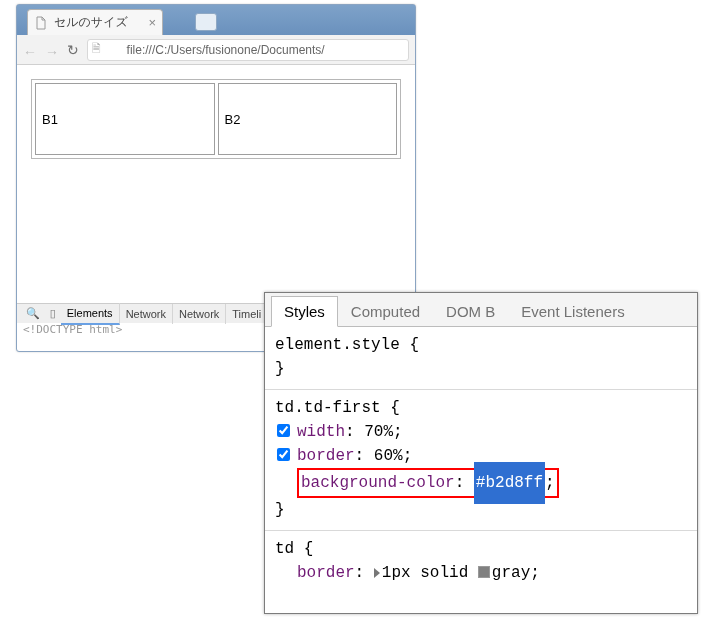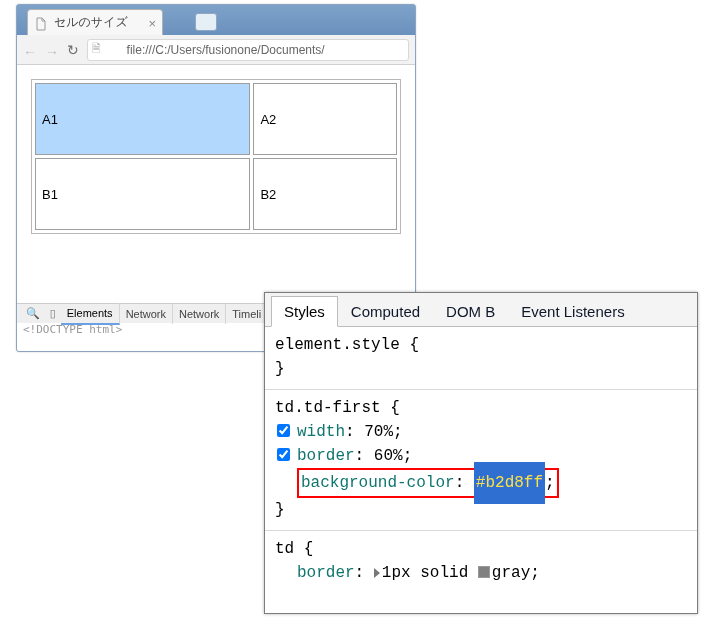--- a/index.html
+++ b/index.html
@@ -8,21 +8,21 @@
   
   .browser {
     position: absolute; left: 16px; top: 4px; width: 400px; height: 348px;
     border: 1px solid #8aa4c2; border-radius: 3px; background: #fff;
     box-shadow: 0 0 2px rgba(0,0,0,.2);
   }
   .tabstrip { height: 30px; background: linear-gradient(#7ea2c9, #6a91bd); position: relative; }
   .tab {
     position: absolute; left: 10px; top: 4px; height: 26px; width: 136px;
     background: #f7f7f7; border: 1px solid #b2b2b2; border-bottom: none;
-    border-radius: 4px 4px 0 0; display: flex; align-items: flex-end; padding: 4px 6px;
+    border-radius: 4px 4px 0 0; display: flex; align-items: center; padding: 4px 6px;
     font-size: 12px; color: #444;
   }
   .tab .page-icon { width: 14px; height: 14px; margin-right: 6px; display:inline-flex; }
   .tab .close { margin-left: auto; font-size: 13px; color: #888; cursor: pointer; }
   .newtab { position: absolute; left: 178px; top: 8px; width: 22px; height: 18px;
     background: #e6eef6; border:1px solid #8ea8c4; border-radius: 3px; }
   .toolbar {
     height: 30px; background: #f2f2f2; border-bottom: 1px solid #d0d0d0;
     display: flex; align-items: center; padding: 0 6px; gap: 8px; font-size: 14px; color:#9a9a9a;
   }
@@ -60,44 +60,44 @@
   .styles-panel {
     position:absolute; left:264px; top:292px; width:434px; height:322px;
     background:#f4f4f4; border:1px solid #7c7c7c; box-shadow:0 0 3px rgba(0,0,0,.3);
     font-family: Consolas, "Courier New", monospace; overflow:hidden;
   }
   .styles-tabs {
     height:34px; background:#f4f4f4; border-bottom:1px solid #bcbcbc;
     display:flex; align-items:flex-end; padding:0 6px; gap:0; font-family: "Segoe UI", Arial, sans-serif;
   }
   .styles-tabs .stab {
-    padding:6px 12px; font-size:15px; color:#0f172a; border:1px solid transparent; cursor:pointer;
+    padding:6px 12px; font-size:15px; color:#737373; border:1px solid transparent; cursor:pointer;
     position:relative; top:1px;
   }
   .styles-tabs .stab.active {
     background:#fff; border:1px solid #bcbcbc; border-bottom:1px solid #fff; color:#000;
   }
   .rules { background:#fff; height:calc(100% - 34px); overflow:hidden; }
   .rule { border-bottom:1px solid #d9d9d9; padding:6px 10px 8px 10px; font-size:16px; line-height:1.5; }
   .rule .selector { color:#000; }
   .rule .brace { color:#000; }
   .decl { padding-left:22px; position:relative; white-space:nowrap; }
   .decl .chk {
     position:absolute; left:2px; top:4px; width:13px; height:13px;
   }
-  .prop { color:#0f766e; }
+  .prop { color:#701a75; }
   .val { color:#000; }
   .swatch-tri { display:inline-block; width:0; height:0; border-left:6px solid #777;
     border-top:5px solid transparent; border-bottom:5px solid transparent; margin:0 2px -1px 0;}
   .swatch-box { display:inline-block; width:12px; height:12px; background:#808080; margin:0 2px -1px 0; border:1px solid #999;}
   .highlight-box {
     border:2px solid #ff0000; padding:1px 2px; display:inline-block;
   }
   .sel-value {
-    background:#2f6fd1; color:#fde047; padding:12px 2px;
+    background:#2f6fd1; color:#ffffff; padding:12px 2px;
   }
 </style>
 </head>
 <body>
 
 <div class="browser">
   <div class="tabstrip">
     <div class="tab">
       <span class="page-icon">
         <svg viewBox="0 0 14 14" width="14" height="14">
@@ -115,24 +115,20 @@
     <span class="navbtn">→</span>
     <span class="reload">↻</span>
     <div class="omnibox">
       <span class="origin-icon">🗎</span>
       <span class="urltext">file:///C:/Users/fusionone/Documents/</span>
     </div>
   </div>
   <div class="viewport">
     <table class="demo">
       <tbody>
-          <tr>
-        <td class="first">A1</td>
-        <td>A2</td>
-      </tr>
       <tr>
         <td>B1</td>
         <td>B2</td>
       </tr>
     </tbody>
       </table>
   </div>
 
   <div class="devbar">
     <span class="icon">🔍</span>

